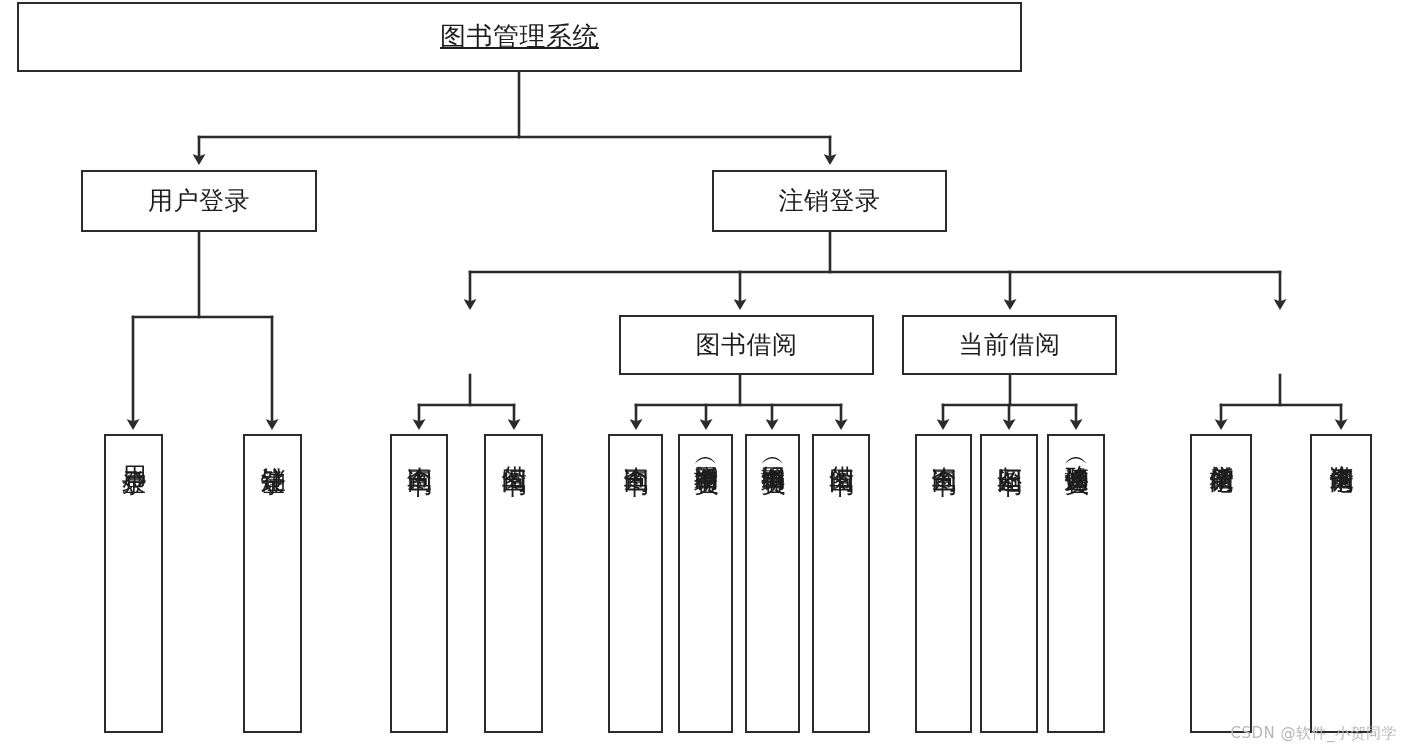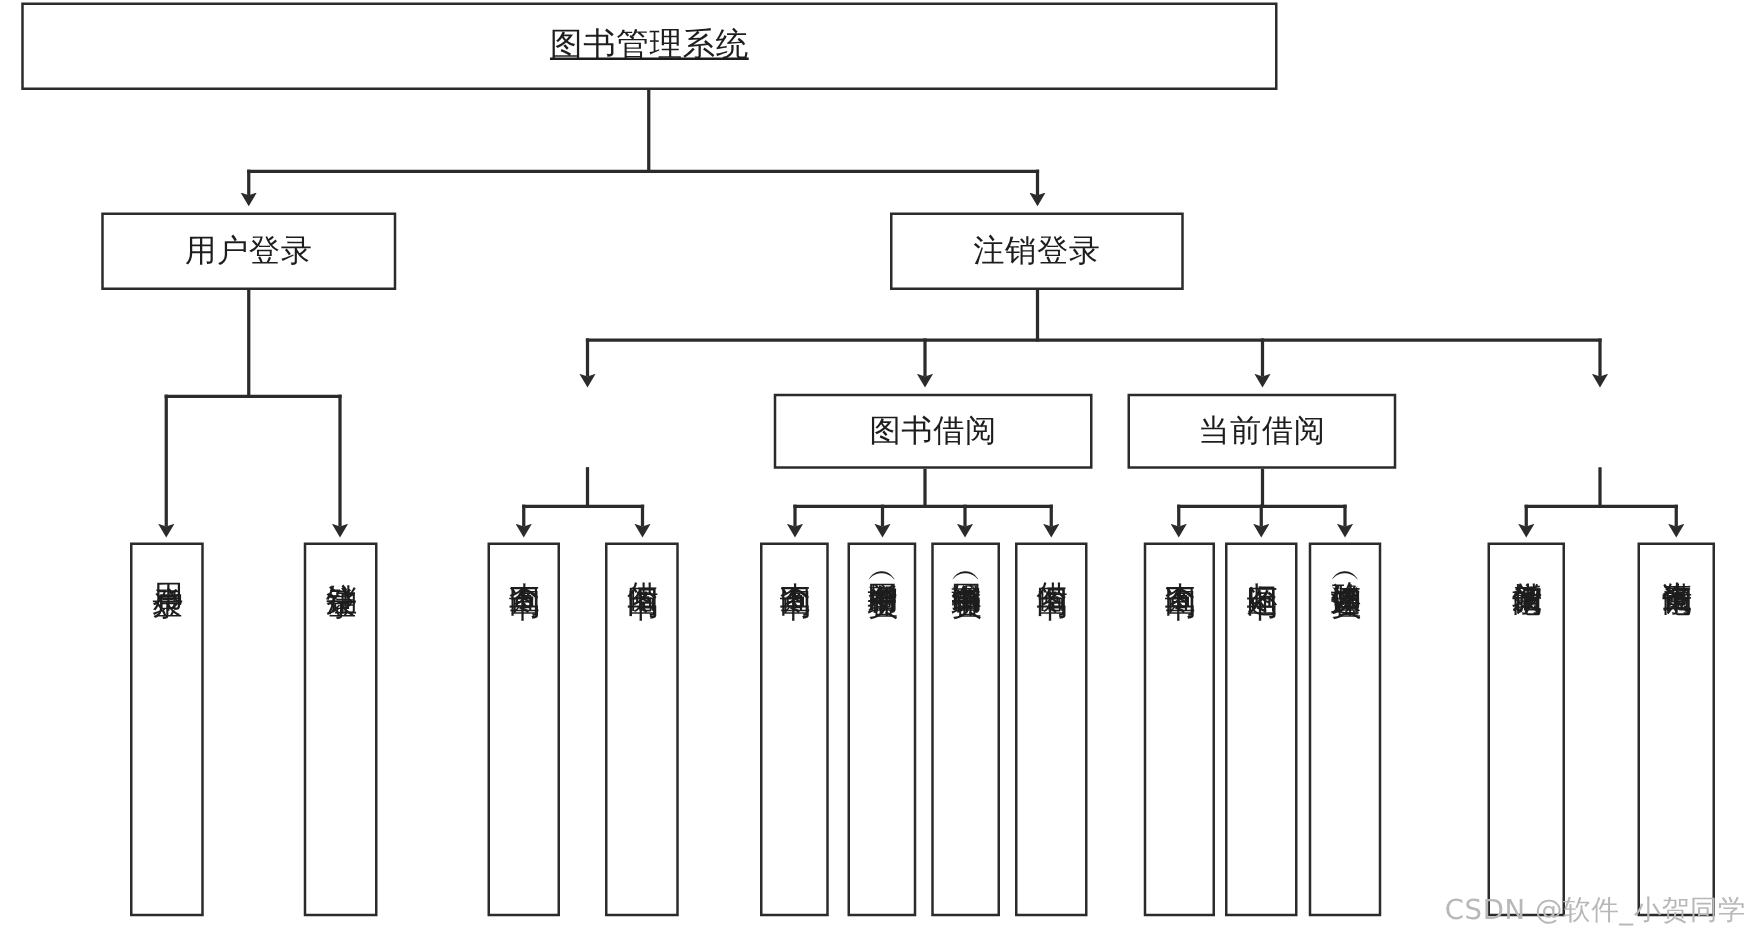--- a/index.html
+++ b/index.html
@@ -66,21 +66,21 @@
     transform: none;
   }
   .node.vert.tall-text .node-label {
     font-size: 24px;
     letter-spacing: 1px;
   }
   #watermark {
     position: absolute;
     right: 8px;
     bottom: 4px;
-    font-size: 22px;
+    font-size: 15px;
     color: #b8b8b8;
     letter-spacing: 0.5px;
     white-space: nowrap;
     user-select: none;
   }
 </style>
 </head>
 <body>
 
 <div id="diagram-root">

